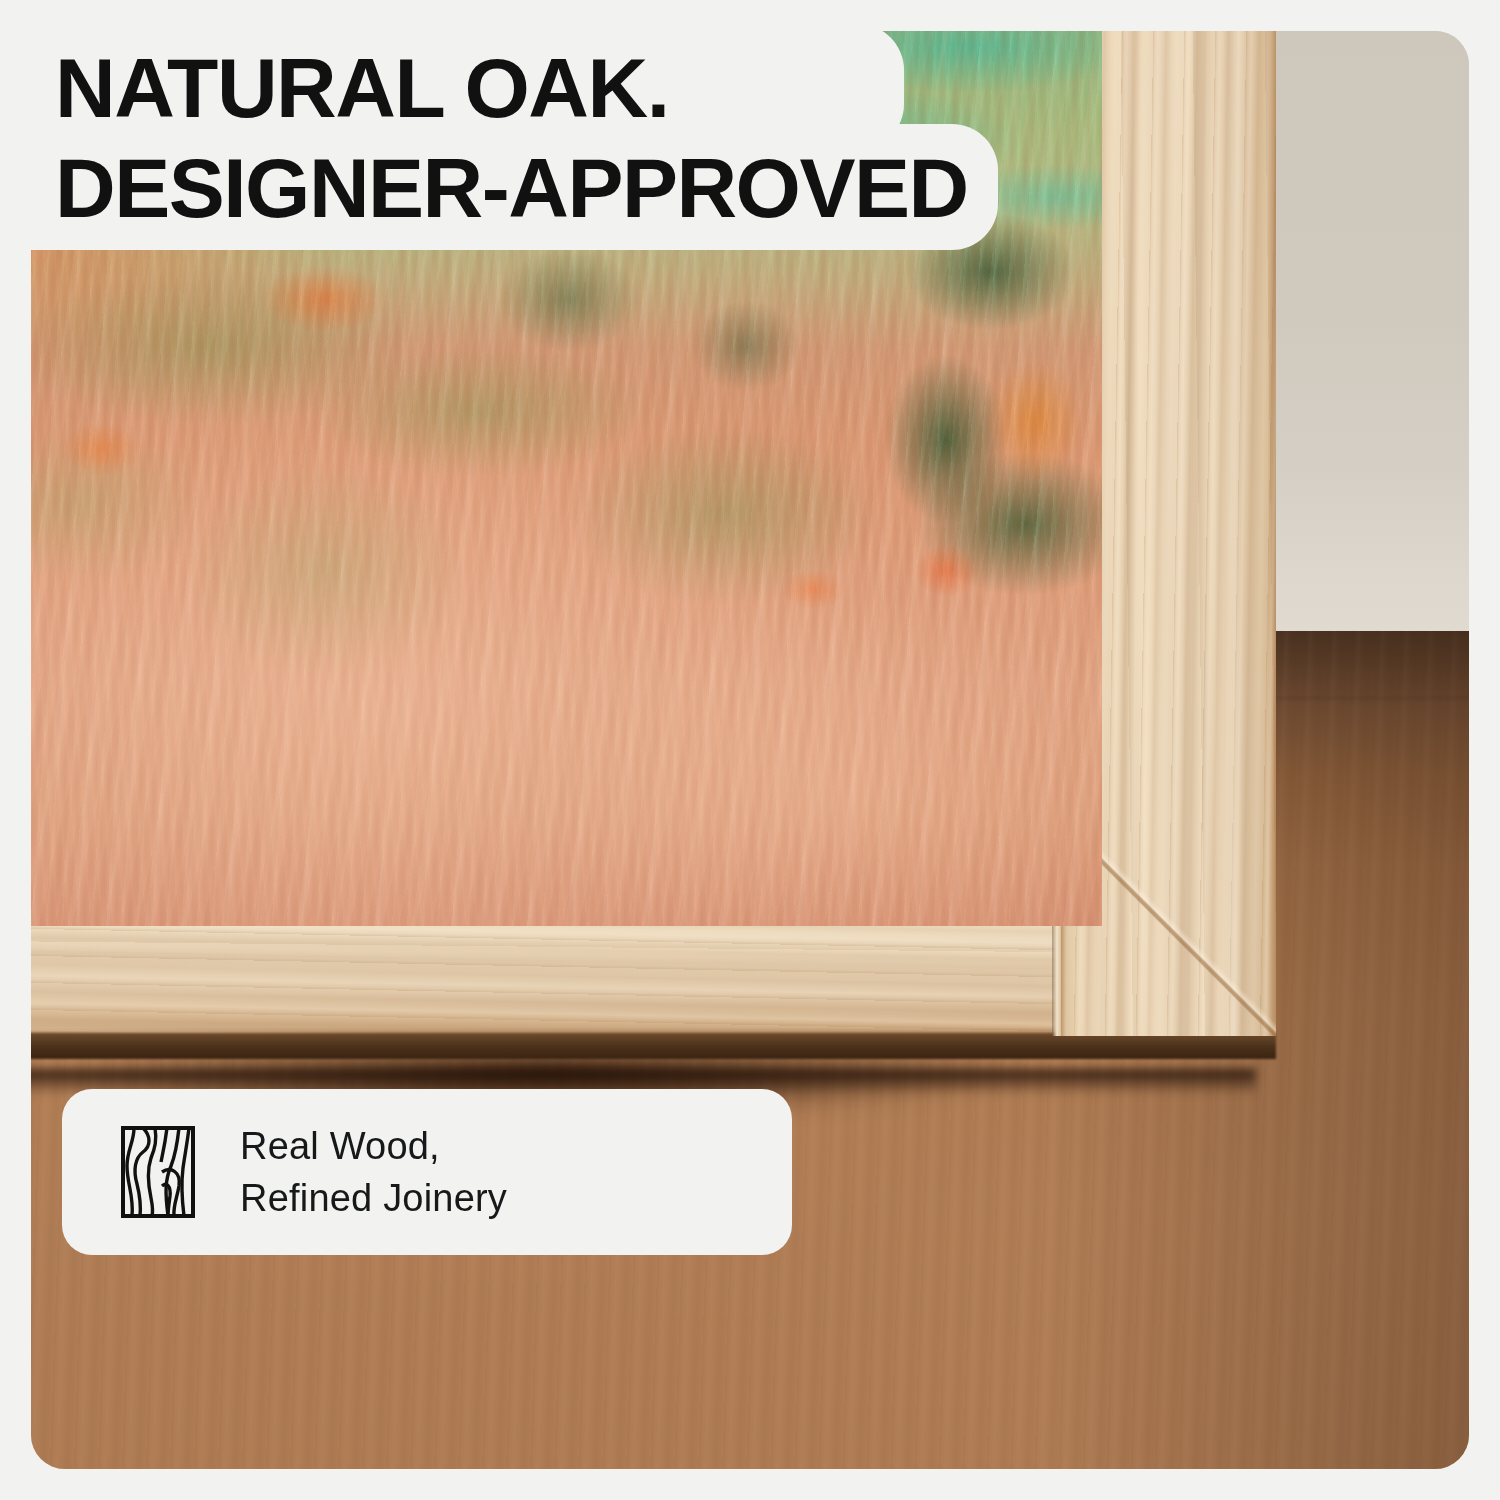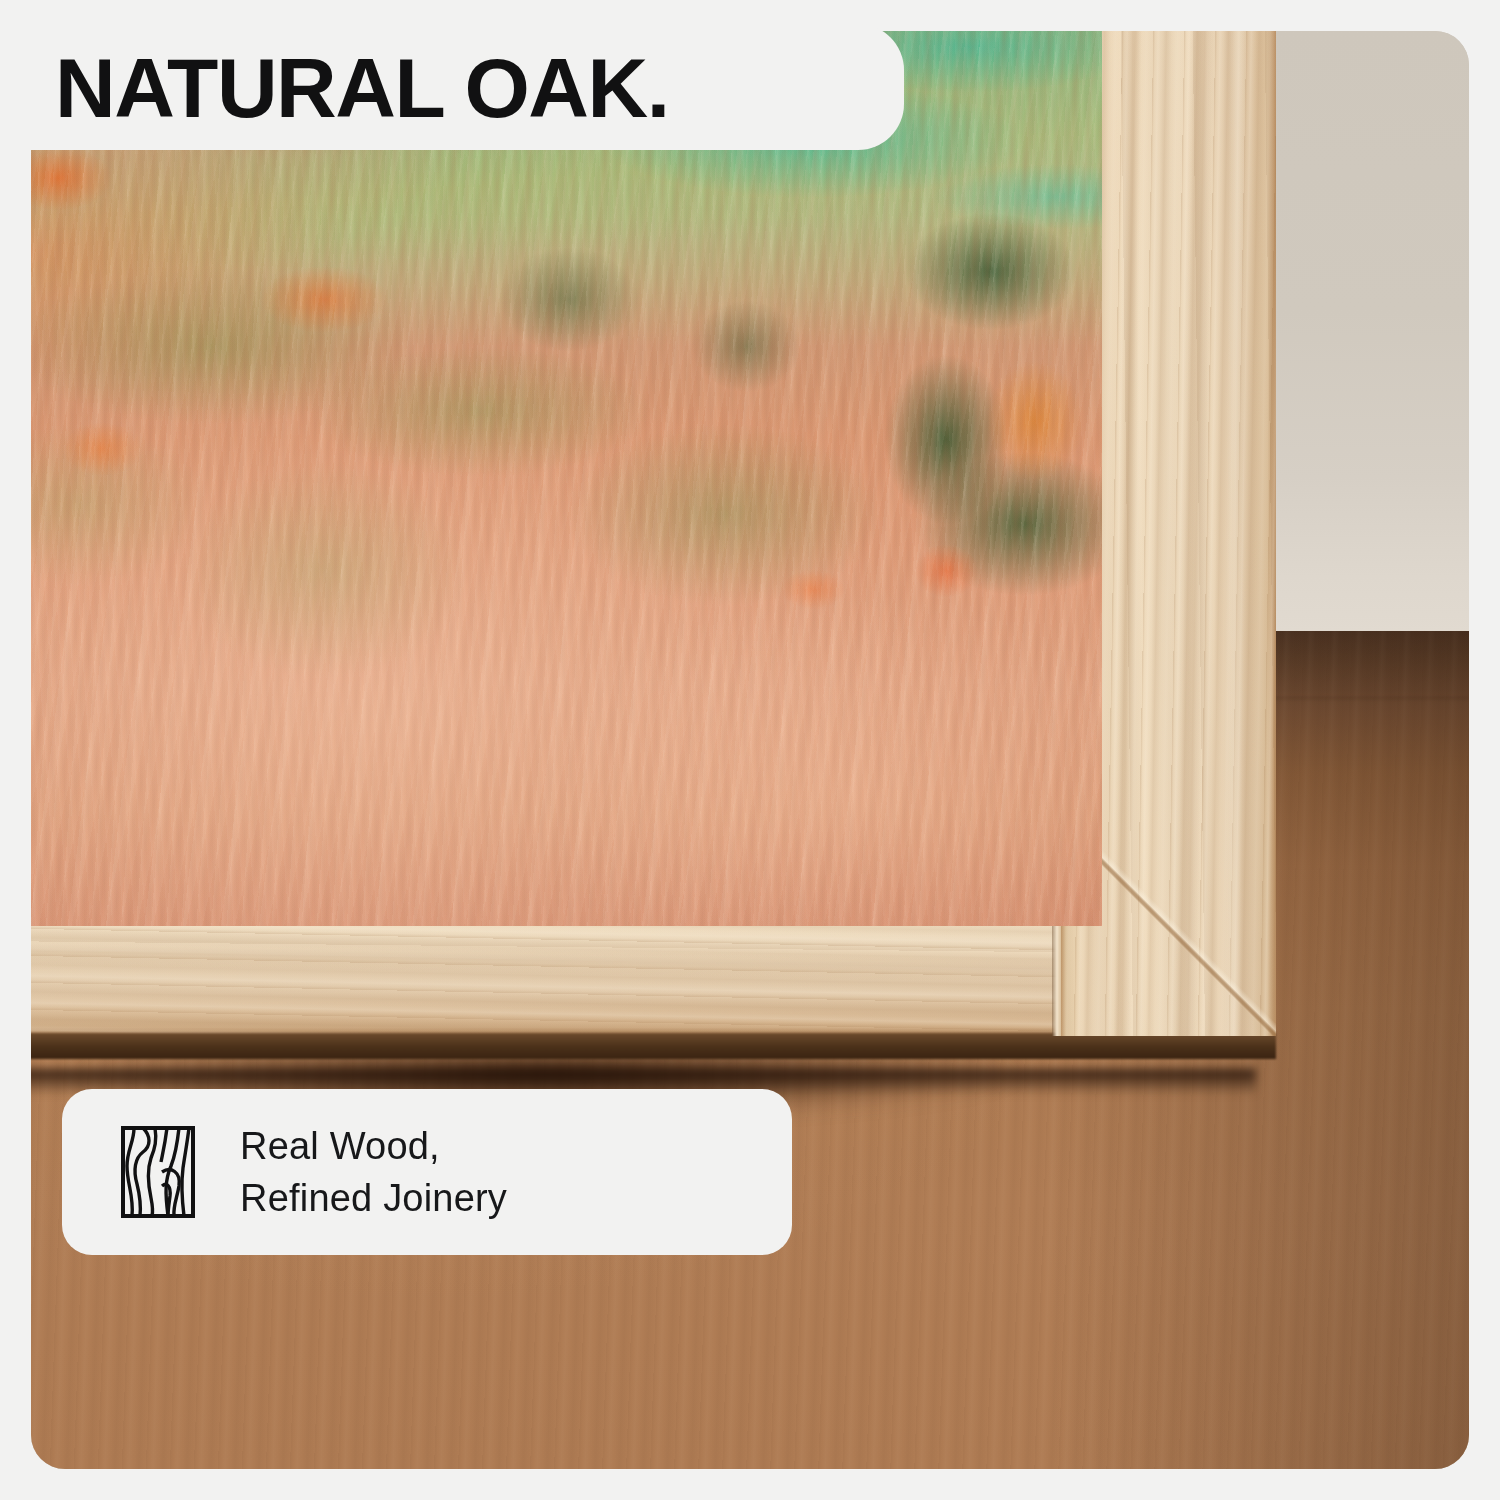--- a/index.html
+++ b/index.html
@@ -502,20 +502,24 @@
       <div class="pt-light"></div>
       <div class="canvas-corner-tl"></div>
     </div>
 
   </div>
 
   <div class="headline">
     <div class="hl-row hl-row-1">
       <span class="hl-plate"></span>
       <span class="hl-text">NATURAL OAK.</span>
+    </div>
+    <div class="hl-row hl-row-2">
+      <span class="hl-plate"></span>
+      <span class="hl-text">DESIGNER-APPROVED</span>
     </div>
   </div>
 
   <div class="badges">
 
     <div class="badge">
       <span class="badge-icon">
         <svg width="74" height="92" viewBox="0 0 74 92" fill="none" stroke="#111112" stroke-width="4">
           <rect x="2" y="2" width="70" height="88"></rect>
           <path d="M13 2 C13 16, 6 24, 6 40 C6 58, 13 70, 11 90" stroke-width="3.4" fill="none"></path>

